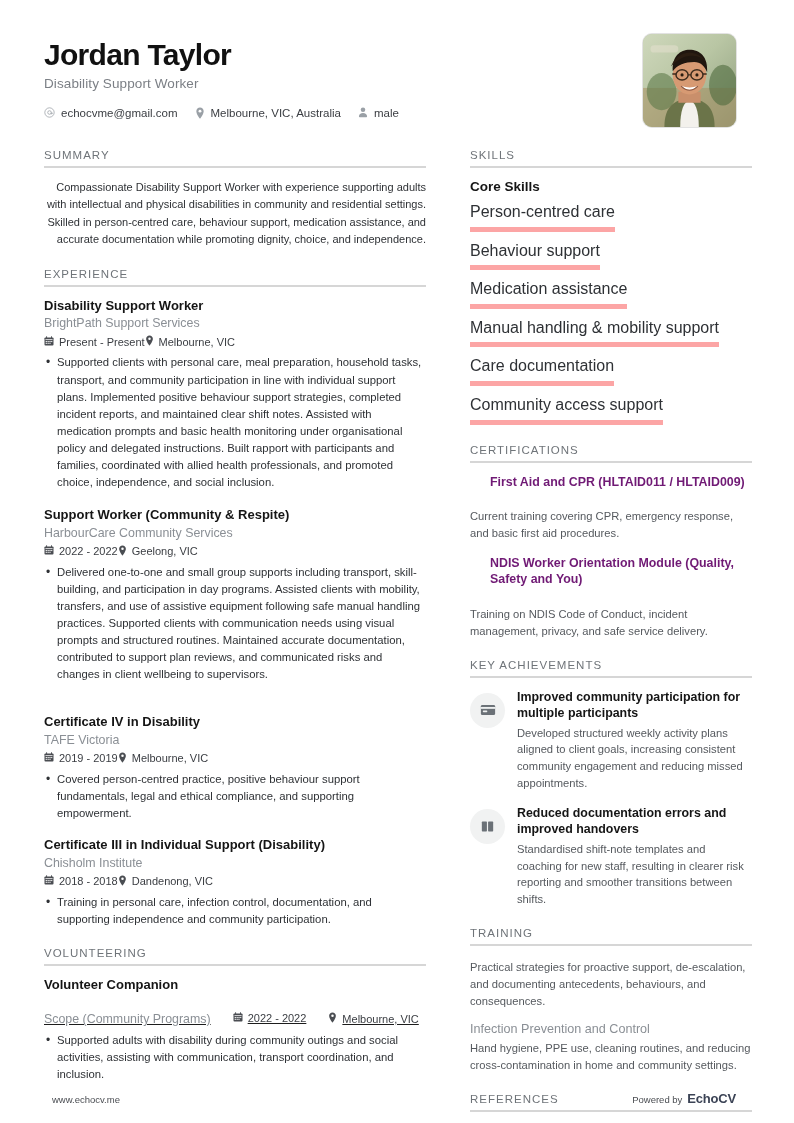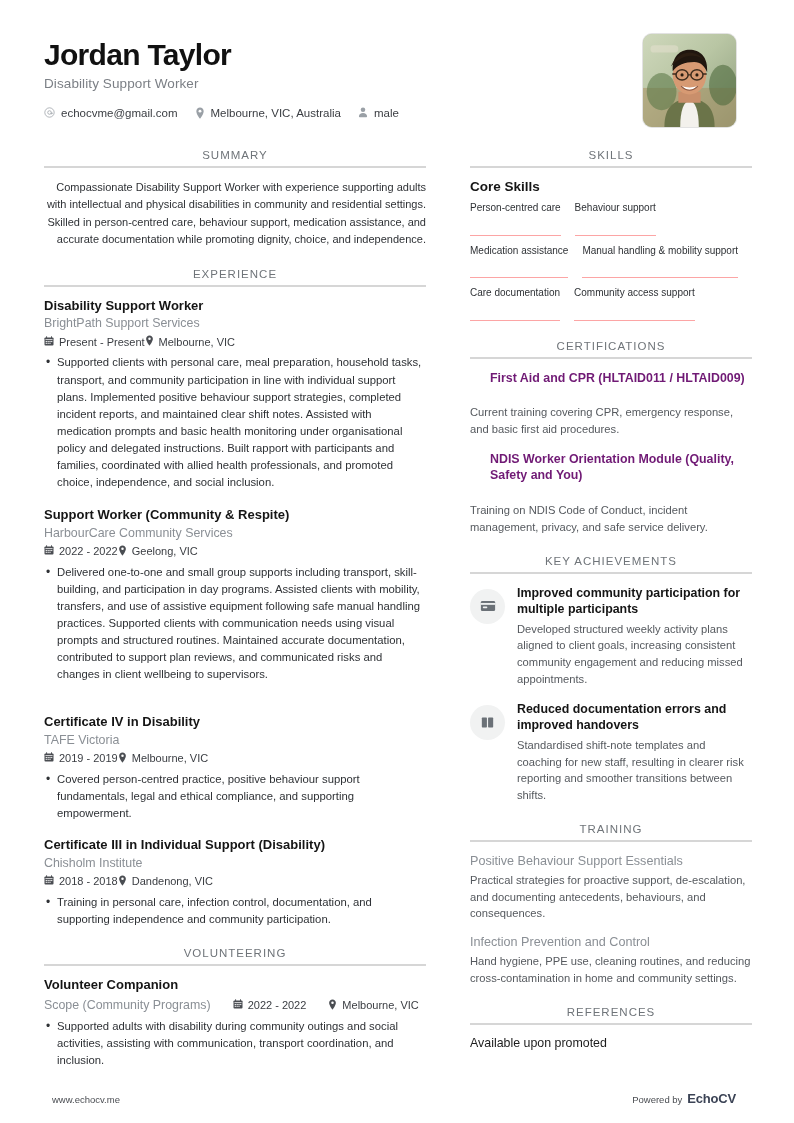--- a/index.html
+++ b/index.html
@@ -77,21 +77,20 @@
   
   .section { margin-bottom: 19px; }
   .section-title {
     font-size: 11.5px;
     letter-spacing: 1.0px;
     color: #6f7479;
     text-transform: uppercase;
     padding-bottom: 5px;
     border-bottom: 2px solid #d6d6d6;
     font-weight: normal;
-    text-align: center;
   }
   .section-body { padding-top: 11px; }
 
   
   .summary-text {
     font-size: 11px;
     line-height: 1.58;
     color: #2e3135;
     text-align: right;
   }
@@ -132,44 +131,45 @@
     position: absolute;
     left: 2px;
     top: -1px;
     color: #2e3135;
     font-size: 12px;
   }
 
   
   .entry-org-inline {
     display: flex;
-    align-items: center;
+    align-items: flex-start;
     gap: 22px;
-    margin-top: 4px;
+    margin-top: 18px;
+    text-decoration: underline;
   }
   .entry-org-inline .entry-org { margin-top: 0; }
   .entry-org-inline .meta-item { font-size: 11px; color: #3a3d42; }
 
   
   .skill-group-name {
     font-size: 13.5px;
     font-weight: bold;
     color: #151515;
     margin-bottom: 7px;
   }
   .skill-tags {
     display: flex;
     flex-wrap: wrap;
     gap: 8px 14px;
   }
   .skill-tag {
-    font-size: 10px;
+    font-size: 16px;
     color: #2e3135;
-    border-bottom: 1px solid #fca5a5;
-    padding-bottom: 20px;
+    border-bottom: 5px solid #fca5a5;
+    padding-bottom: 4px;
     line-height: 1.35;
   }
 
   
   .cert { margin-bottom: 13px; }
   .cert:last-child { margin-bottom: 0; }
   .cert-name {
     font-size: 12.4px;
     font-weight: bold;
     color: #701a75;
@@ -605,21 +605,20 @@
             </div>
           </div>
 
         </div>
       </div>
 
       <div class="section">
         <div class="section-title">TRAINING</div>
         <div class="section-body">
           <div class="train">
-            <div class="train-name">Positive Behaviour Support Essentials</div>
             <div class="train-desc">Practical strategies for proactive support, de-escalation, and documenting antecedents, behaviours, and consequences.</div>
           </div>
           <div class="train">
             <div class="train-name">Infection Prevention and Control</div>
             <div class="train-desc">Hand hygiene, PPE use, cleaning routines, and reducing cross-contamination in home and community settings.</div>
           </div>
         </div>
       </div>
 
       <div class="section">

